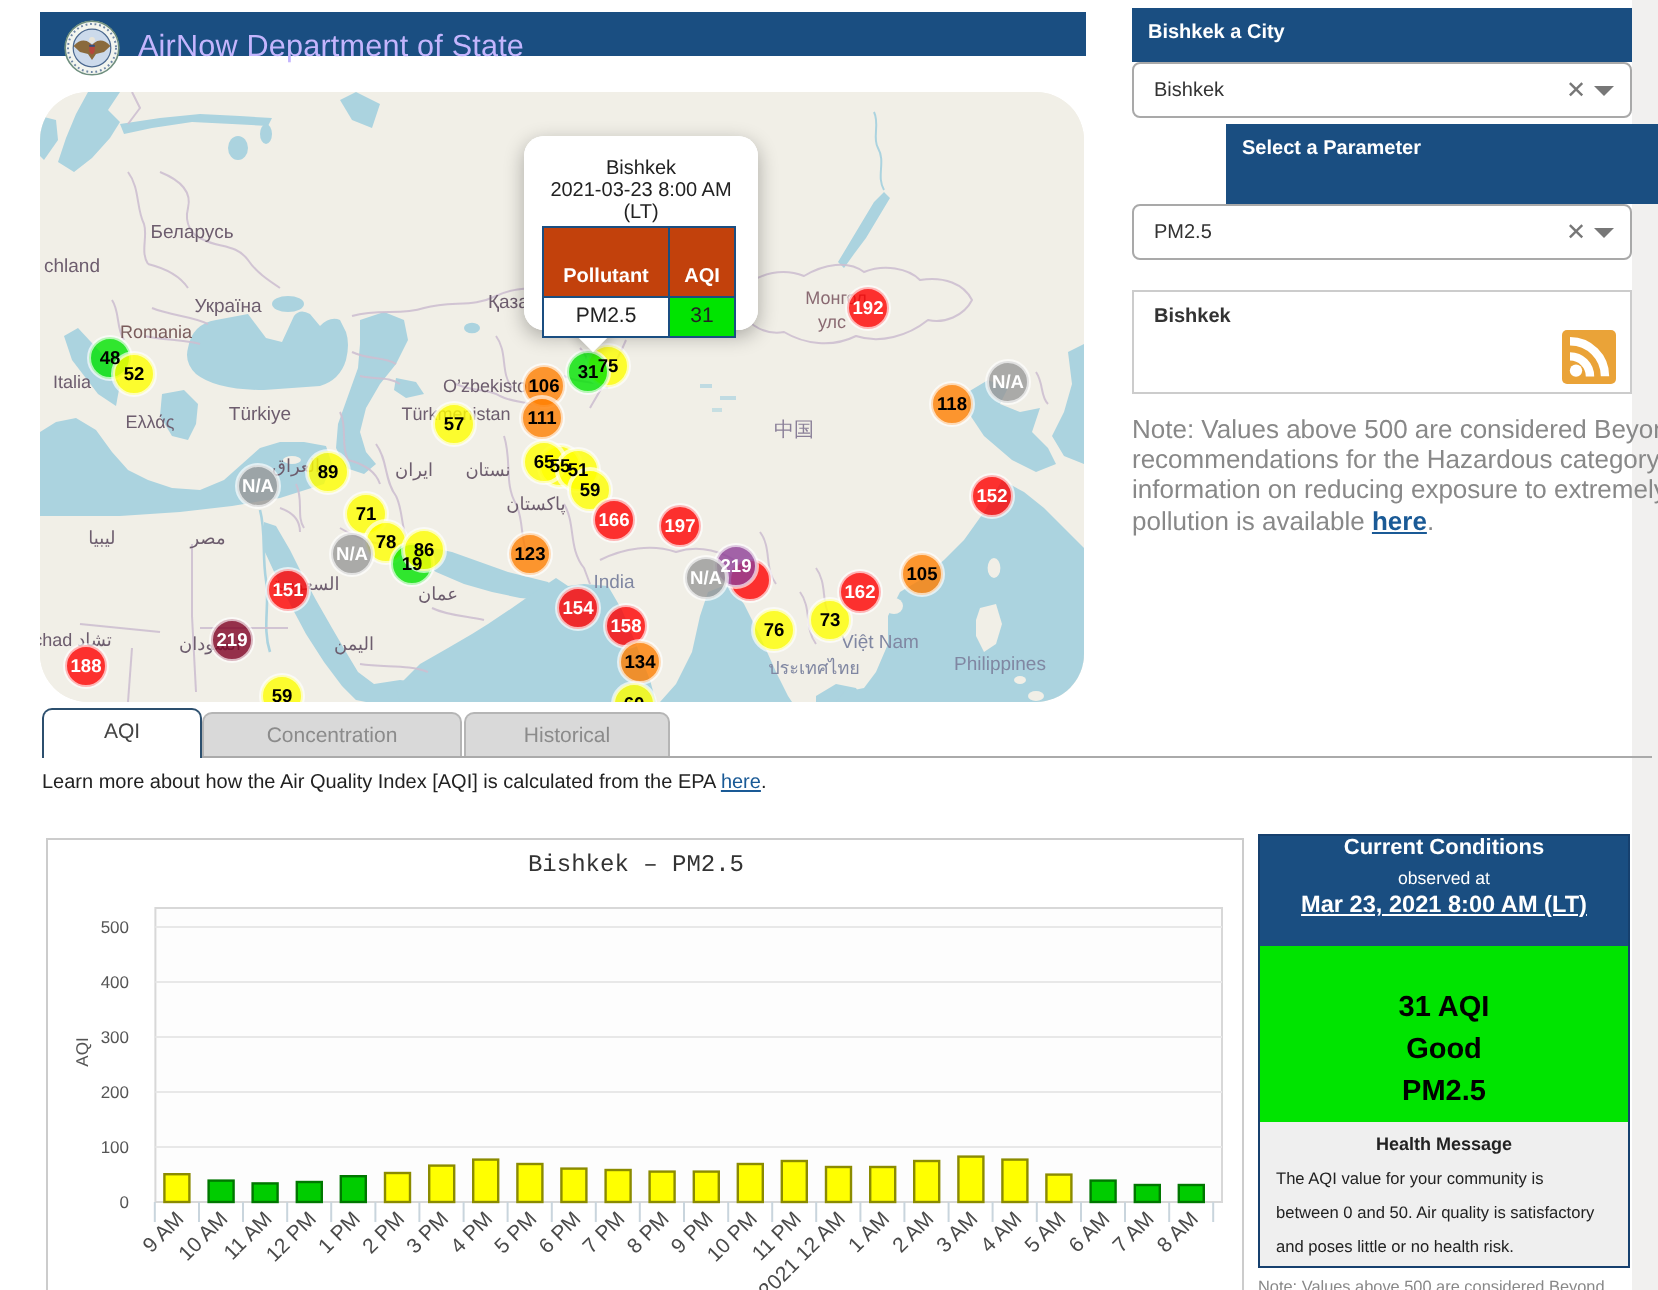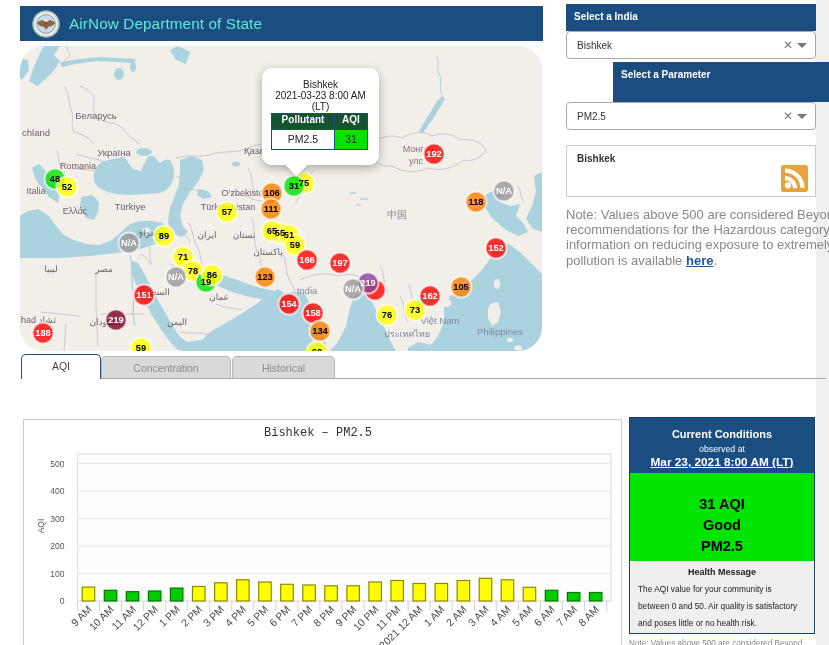--- a/index.html
+++ b/index.html
@@ -1,29 +1,29 @@
 <!DOCTYPE html>
 <html><head>
 <meta charset="utf-8">
 <style>
 html,body{margin:0;padding:0;}
 body{width:829px;height:645px;overflow:hidden;background:#fff;font-family:"Liberation Sans",sans-serif;position:relative;}
 #page{position:absolute;left:0;top:0;width:829px;height:645px;overflow:hidden;}
 .abs{position:absolute;}
 
-#hdr{left:20px;top:6px;width:523px;height:35px;background:#1a4e81;color:#5eead4;}
+#hdr{left:20px;top:6px;width:523px;height:22px;background:#1a4e81;color:#c4b5fd;}
 #hdr .title{position:absolute;left:49px;top:9px;font-size:15.3px;letter-spacing:.1px;}
 
 #map{left:20px;top:46px;width:522px;height:305px;overflow:hidden;background:#f1efe7;border-radius:24px;}
 
 #popup{left:262px;top:68px;width:117px;height:97px;background:#fff;border-radius:10px;box-shadow:0 3px 10px rgba(0,0,0,.3);font-size:10px;color:#222;text-align:center;}
 #popup .tip{position:absolute;left:27px;top:90px;width:15px;height:15px;background:#fff;transform:rotate(45deg);box-shadow:2px 2px 5px rgba(0,0,0,.15);}
 #popup .cover{position:absolute;left:0;top:0;width:117px;height:97px;background:#fff;border-radius:10px;}
 #ptable{position:absolute;left:9px;top:45px;width:97px;border-collapse:collapse;font-size:10px;}
-#ptable th{background:#14532d;color:#fff;border:1.5px solid #1a4e81;padding:0 2px 4px 2px;font-size:10px;}
+#ptable th{background:#c2410c;color:#fff;border:1.5px solid #1a4e81;padding:19px 2px 4px 2px;font-size:10px;}
 #ptable td{border:1.5px solid #1a4e81;padding:3px 2px 4px 2px;background:#fff;font-size:10.5px;text-align:center;}
 #ptable td.aqi{background:#00e400;font-weight:normal;}
 
 .tab{top:354px;height:25px;box-sizing:border-box;text-align:center;font-size:10.5px;line-height:23px;border:1px solid #b5b5b5;border-bottom:none;border-radius:5px 5px 0 0;color:#444;}
 #tab1{left:21px;width:80px;background:#fff;border-color:#2c4f6e;z-index:2;}
 #tab2{left:101px;width:130px;background:#d9d9d9;color:#8b8b8b;top:356px;height:23px;}
 #tab3{left:232px;width:103px;background:#d9d9d9;color:#8b8b8b;top:356px;height:23px;}
 #tabline{left:21px;top:378px;width:805px;height:1px;background:#aaa;}
 #learn{left:21px;top:386px;font-size:10px;color:#222;}
 #learn a{color:#1a5a96;}
@@ -34,21 +34,21 @@
 .sbsel{left:566px;width:250px;height:28px;background:#fff;border:1px solid #a9a9a9;border-radius:4px;box-sizing:border-box;font-size:10px;color:#333;padding:8px 0 0 10px;}
 .selx{position:absolute;top:6px;right:22px;color:#777;font-size:12px;}
 .selcaret{position:absolute;top:10.5px;right:8px;width:0;height:0;border-left:5px solid transparent;border-right:5px solid transparent;border-top:5px solid #777;}
 #rssbox{left:566px;top:145px;width:250px;height:52px;border:1px solid #ccc;background:#fff;box-sizing:border-box;}
 #rssbox .city{position:absolute;left:10px;top:7px;font-size:10px;font-weight:bold;color:#333;}
 #note1{left:566px;top:207px;font-size:13px;color:#888;line-height:15.2px;white-space:nowrap;}
 #note1 a{color:#1a5a96;font-weight:bold;}
 
 #cc{left:629px;top:417px;width:186px;height:217px;border:1px solid #16406e;box-sizing:border-box;background:#efefef;}
 #cchdr{background:#1a4e81;color:#fff;text-align:center;height:55px;}
-#cchdr .l1{font-size:11px;font-weight:bold;padding-top:10px;}
+#cchdr .l1{font-size:11px;font-weight:bold;}
 #cchdr .l2{font-size:8.8px;font-weight:normal;margin-top:4px;}
 #cchdr .l3{font-size:11.8px;font-weight:bold;margin-top:1px;text-decoration:underline;}
 #ccgreen{background:#00e400;color:#000;text-align:center;height:88px;font-size:14.5px;font-weight:bold;line-height:20.8px;padding-top:21px;box-sizing:border-box;}
 #cchm .t{text-align:center;font-weight:bold;font-size:9px;color:#222;padding-top:6px;}
 #cchm .b{font-size:8.3px;color:#222;line-height:17.2px;padding:4px 8px 12px 8px;}
 #note2{left:629px;top:639px;font-size:8.2px;color:#888;white-space:nowrap;}
 #scrollbar{left:816px;top:0;width:13px;height:645px;background:#f1f0ef;}
 </style>
 </head>
 <body>
@@ -271,20 +271,21 @@
             <td class="aqi">31</td>
           </tr>
     </tbody>
       </table>
   </div>
 
   <div id="tab1" class="abs tab">AQI</div>
   <div id="tab2" class="abs tab">Concentration</div>
   <div id="tab3" class="abs tab">Historical</div>
   <div id="tabline" class="abs"></div>
+  <div id="learn" class="abs">Learn more about how the Air Quality Index [AQI] is calculated from the EPA <a href="#">here</a>.</div>
 
   <div id="chart" class="abs">
       <svg width="597" height="230" viewBox="0 0 597 230" style="position:absolute;left:-1px;top:-1px">
         <text x="295" y="16.5" font-size="12" fill="#333" text-anchor="middle" font-family="Liberation Mono,monospace">Bishkek – PM2.5</text>
         <rect x="54.7" y="35" width="533.3" height="147.0" fill="#fdfdfd" stroke="#d8d8d8" stroke-width="1"></rect>
         <line x1="54.7" y1="154.5" x2="588" y2="154.5" stroke="#e8e8e8" stroke-width="1"></line>
         <text x="41.5" y="157.7" font-size="8.5" fill="#555" text-anchor="end" font-family="Liberation Sans,sans-serif">100</text>
         <line x1="54.7" y1="127.0" x2="588" y2="127.0" stroke="#e8e8e8" stroke-width="1"></line>
         <text x="41.5" y="130.2" font-size="8.5" fill="#555" text-anchor="end" font-family="Liberation Sans,sans-serif">200</text>
         <line x1="54.7" y1="99.5" x2="588" y2="99.5" stroke="#e8e8e8" stroke-width="1"></line>
@@ -364,21 +365,21 @@
         <text x="510.5" y="191" font-size="10.5" fill="#4a4a4a" text-anchor="end" font-family="Liberation Sans,sans-serif" transform="rotate(-45 510.5 191)">5 AM</text>
         <rect x="522.3" y="171.3" width="12.5" height="10.7" fill="#00cc00" stroke="#007700" stroke-width="1.2"></rect>
         <text x="532.5" y="191" font-size="10.5" fill="#4a4a4a" text-anchor="end" font-family="Liberation Sans,sans-serif" transform="rotate(-45 532.5 191)">6 AM</text>
         <rect x="544.4" y="173.5" width="12.5" height="8.5" fill="#00cc00" stroke="#007700" stroke-width="1.2"></rect>
         <text x="554.6" y="191" font-size="10.5" fill="#4a4a4a" text-anchor="end" font-family="Liberation Sans,sans-serif" transform="rotate(-45 554.6 191)">7 AM</text>
         <rect x="566.4" y="173.5" width="12.5" height="8.5" fill="#00cc00" stroke="#007700" stroke-width="1.2"></rect>
         <text x="576.7" y="191" font-size="10.5" fill="#4a4a4a" text-anchor="end" font-family="Liberation Sans,sans-serif" transform="rotate(-45 576.7 191)">8 AM</text>
       </svg>
     </div>
 
-  <div class="sbhdr abs" style="top:4px;height:27px;">Select a India</div>
+  <div class="sbhdr abs" style="top:4px;height:27px;">Bishkek a City</div>
   <div class="sbsel abs" style="top:31px;">Bishkek<span class="selx">✕</span><span class="selcaret"></span></div>
   <div class="sbhdr abs" style="top:62px;height:40px;margin-left:47px;">Select a Parameter</div>
   <div class="sbsel abs" style="top:102px;">PM2.5<span class="selx">✕</span><span class="selcaret"></span></div>
 
   <div id="rssbox" class="abs">
     <div class="city">Bishkek</div>
     <svg class="abs" style="right:7px;bottom:4px" width="27" height="27" viewBox="0 0 27 27">
       <rect x="0" y="0" width="27" height="27" rx="2.5" fill="#eaa338"></rect>
       <circle cx="7" cy="20.3" r="3.1" fill="#fff"></circle>
       <path d="M4 13.2 a10 10 0 0 1 10 10" stroke="#fff" stroke-width="4.2" fill="none"></path>

